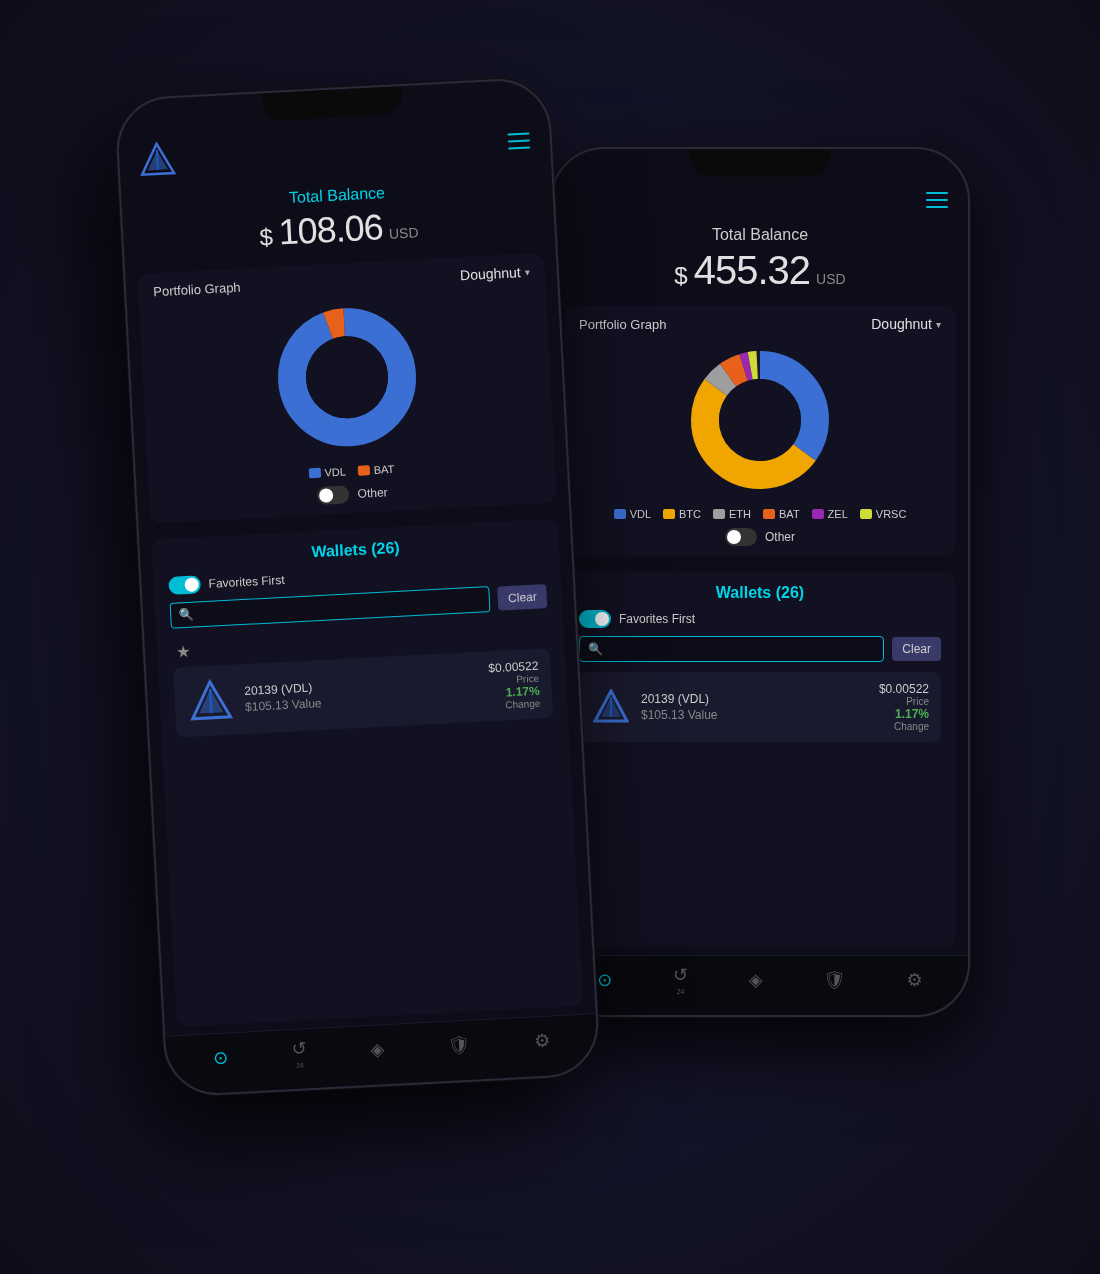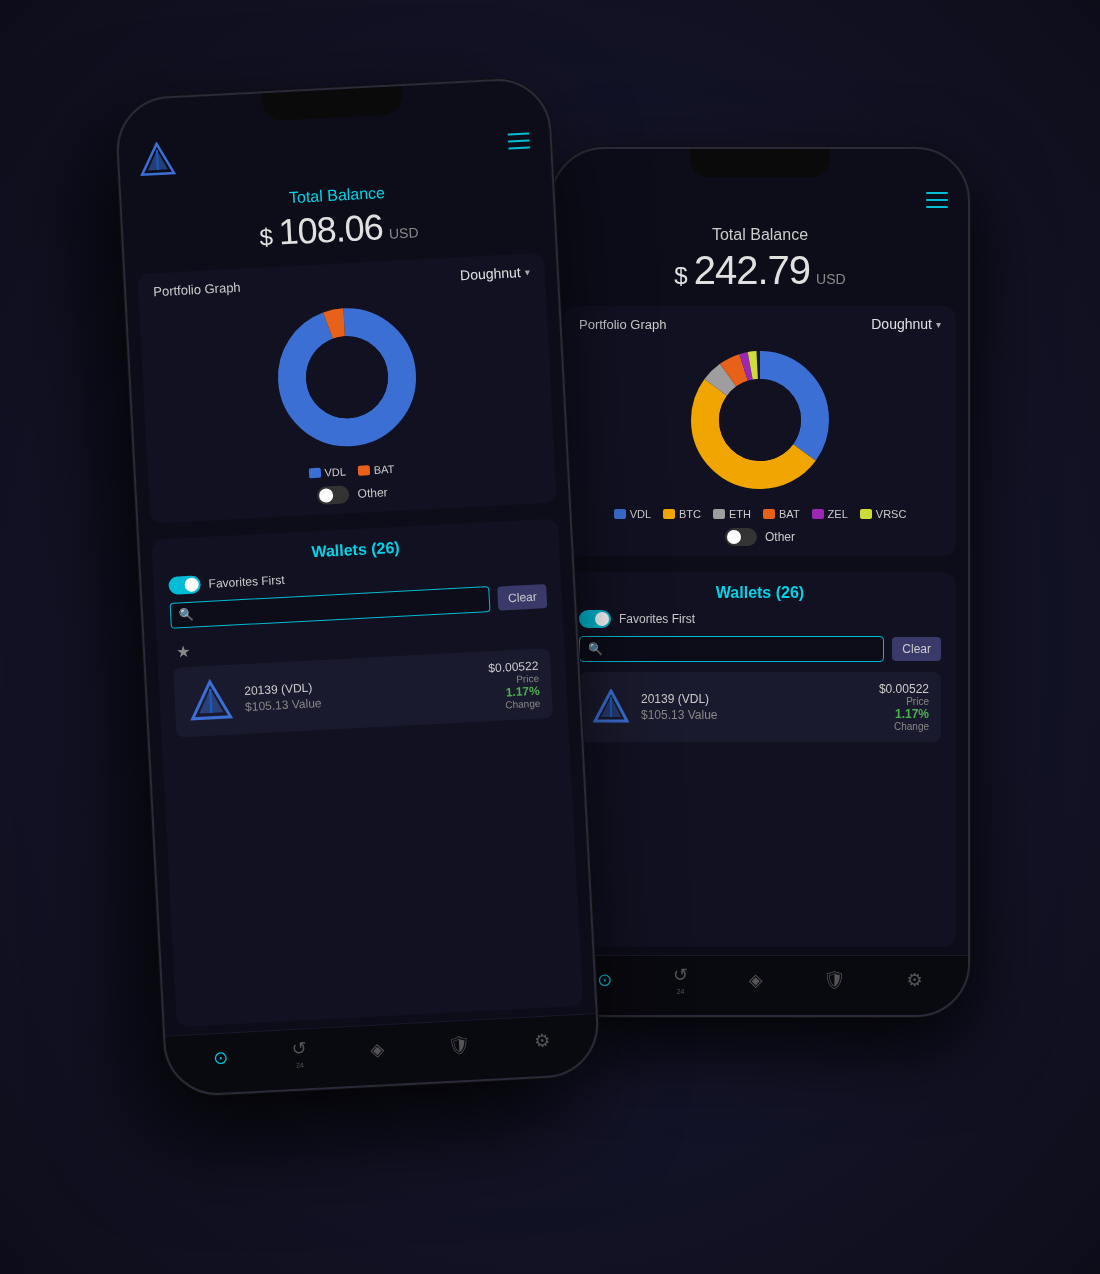--- a/index.html
+++ b/index.html
@@ -463,21 +463,21 @@
             <span></span>
               <span></span>
               <span></span>
           </div>
         </div>
 
         <div class="balance-section">
           <div class="balance-title">Total Balance</div>
           <div class="balance-amount">
             <span class="dollar-sign">$</span>
-            <span class="balance-number">242.79</span>
+            <span class="balance-number">455.32</span>
             <span class="balance-currency">USD</span>
           </div>
         </div>
 
         <div class="portfolio-section">
           <div class="portfolio-header">
             <span class="portfolio-graph-label">Portfolio Graph</span>
             <div class="chart-type-selector">
               <span>Doughnut</span>
               <span class="dropdown-arrow">▾</span>

